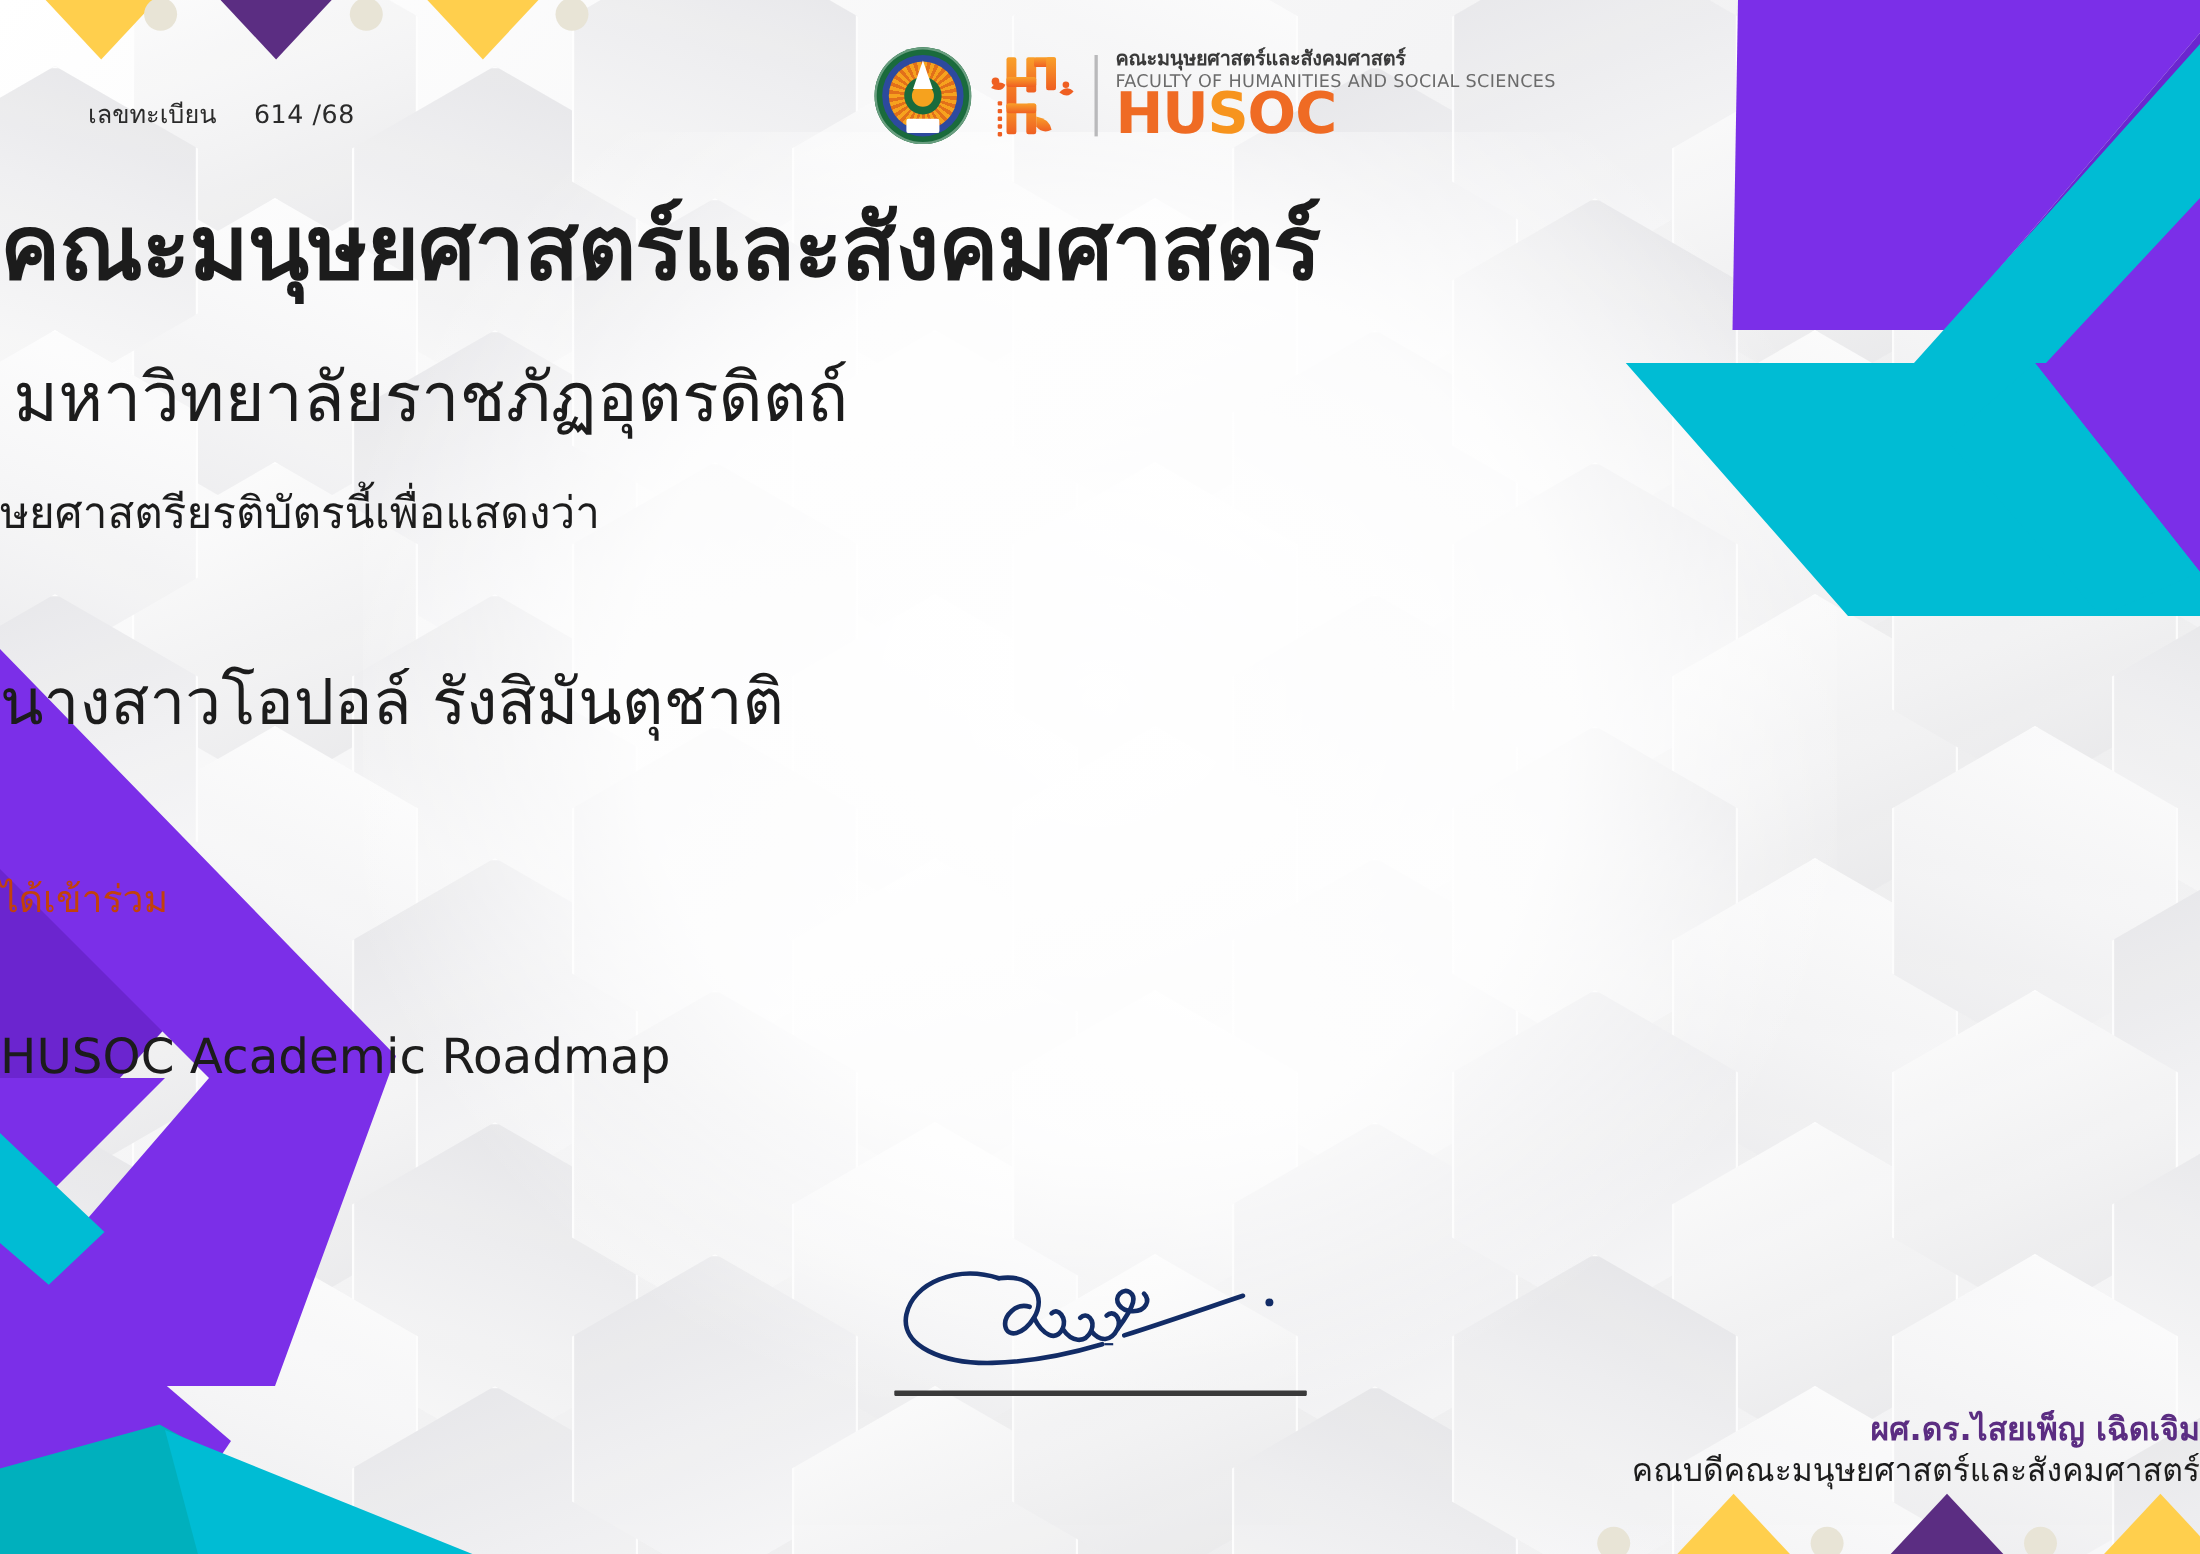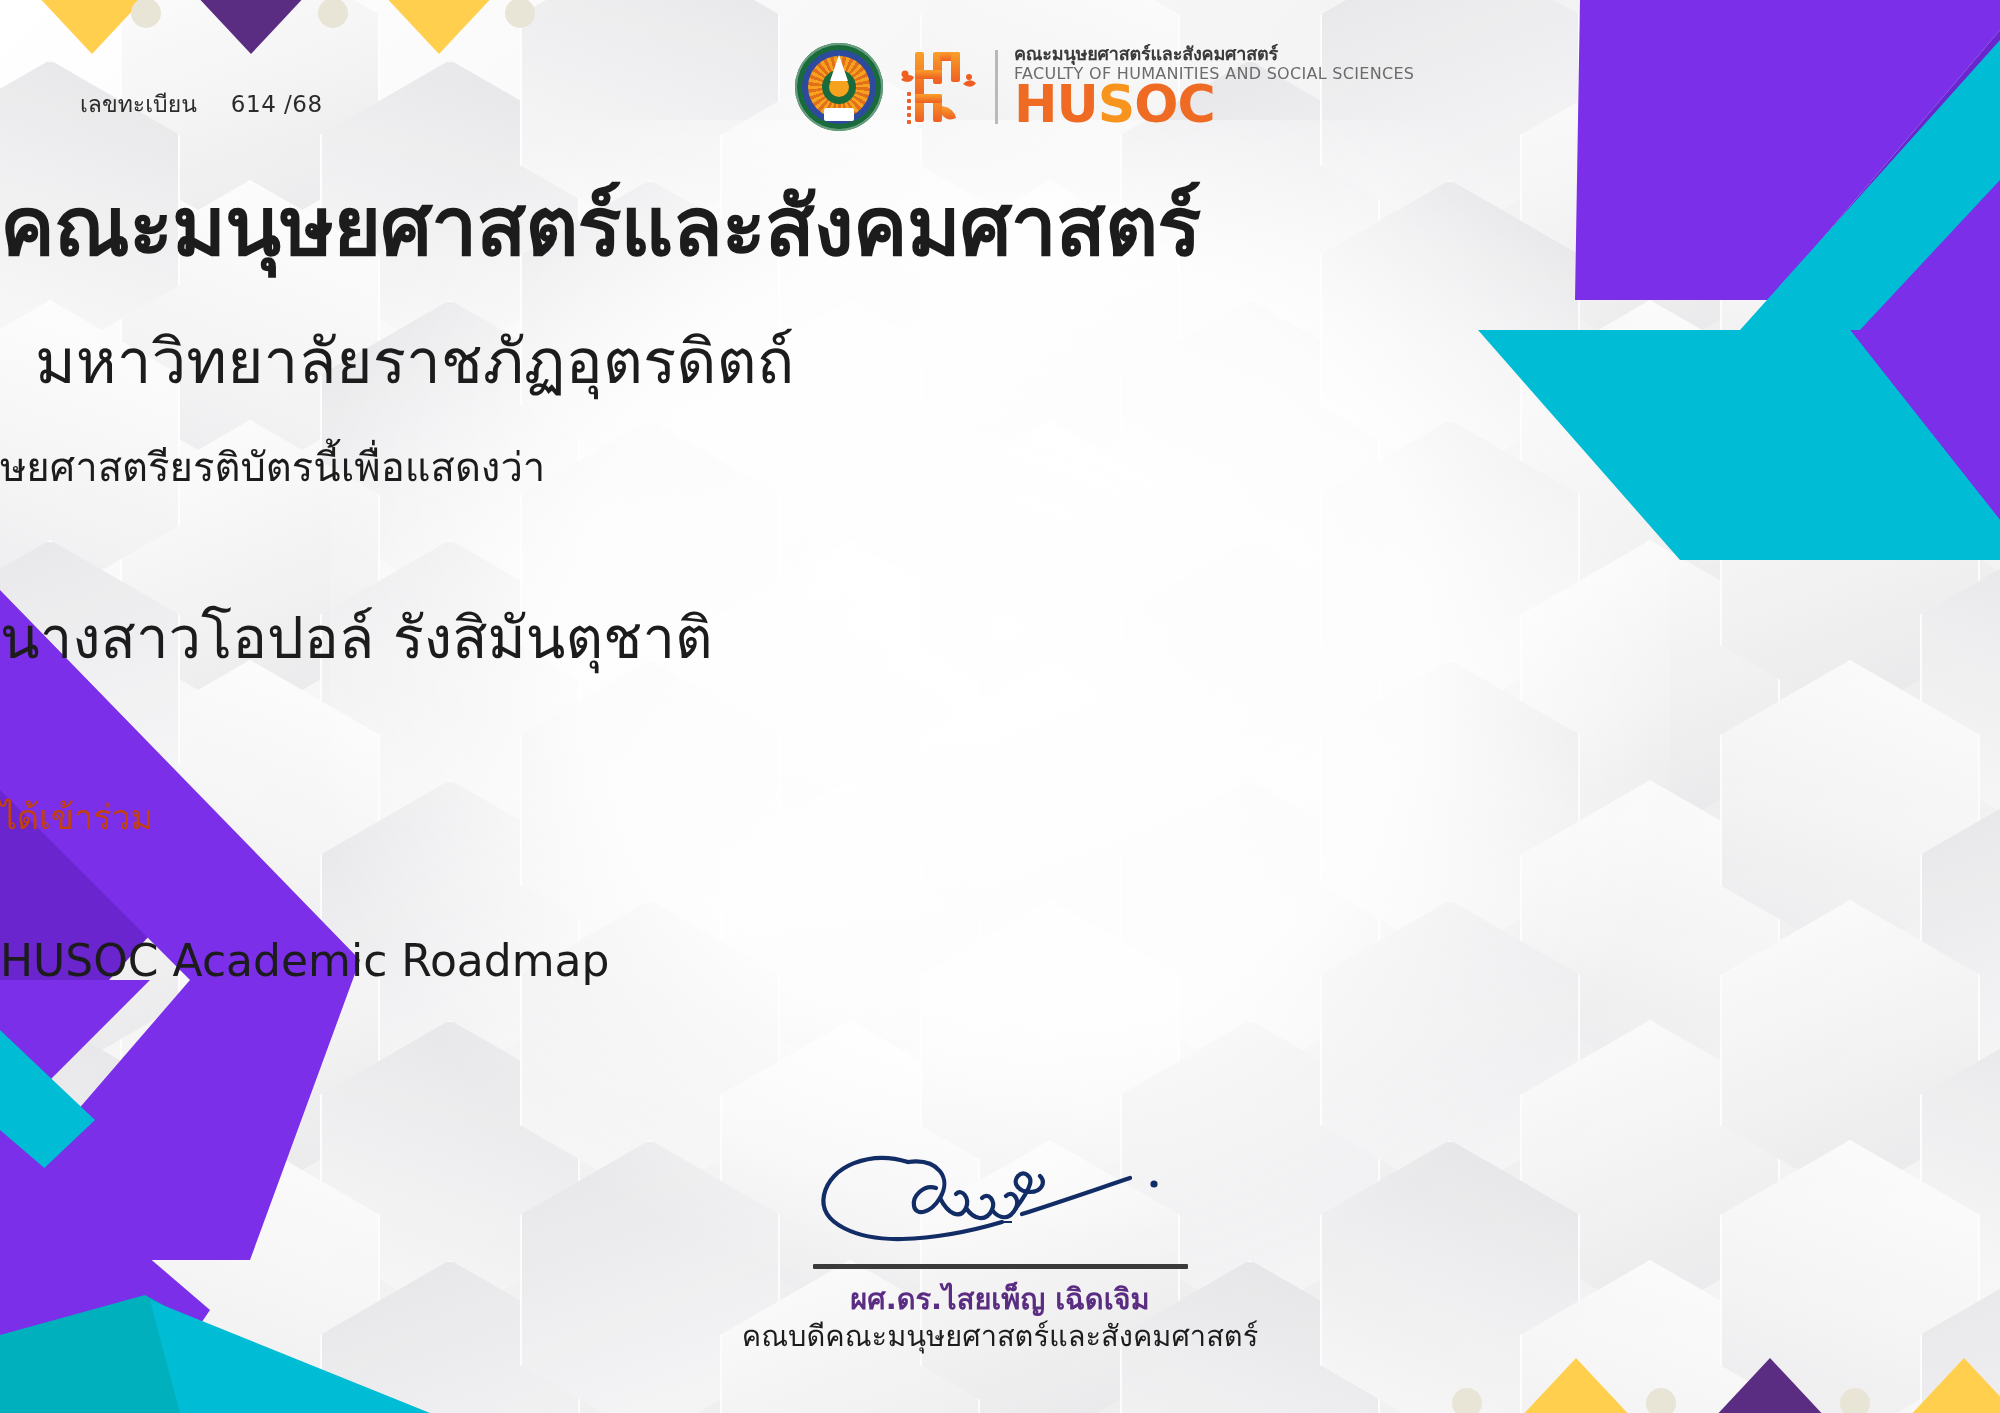--- a/index.html
+++ b/index.html
@@ -133,22 +133,22 @@
     position:absolute;left:80px;top:86px;
     font-size:23px;color:#2b2b2b;white-space:nowrap;
   }
   .regno .num{margin-left:34px;letter-spacing:.5px;}
   .t-faculty{
     position:absolute;left:0;right:0;top:182px;
     font-size:82px;font-weight:bold;color:#1c1c1c;
     letter-spacing:-1px;line-height:1.1;
   }
   .t-univ{
-    position:absolute;left:0;right:0;top:328px;
-    font-size:62px;color:#1c1c1c;line-height:1.1;padding-left:35px;
+    position:absolute;left:12px;right:0;top:328px;
+    font-size:62px;color:#1c1c1c;line-height:1.1;
   }
   .t-award{
     position:absolute;left:0;right:0;top:445px;
     font-size:40px;color:#1c1c1c;line-height:1.1;
   }
   .t-name{
     position:absolute;left:0;right:0;top:605px;
     font-size:58px;color:#1c1c1c;line-height:1.15;
   }
   .t-joined{
@@ -163,21 +163,21 @@
     position:absolute;left:0;right:0;top:935px;
     font-size:44px;color:#1c1c1c;line-height:1.2;
   }
   .t-date{
     position:absolute;left:0;right:0;top:1025px;
     font-size:36px;color:#1c1c1c;
   }
 
   
   .sig-block{
-    position:absolute;left:0;right:0;top:1140px;text-align:center;
+    position:absolute;left:0;right:0;top:1140px;text-align:right;
   }
   .sig-svg{display:block;margin:0 auto;}
   .sig-line{
     width:375px;height:5px;background:#3a3a3a;margin:4px auto 0 auto;border-radius:1px;
   }
   .sig-name{
     margin-top:14px;font-size:29px;font-weight:bold;color:#5b2d82;line-height:1.15;
   }
   .sig-role{
     margin-top:4px;font-size:29px;color:#1c1c1c;line-height:1.15;

